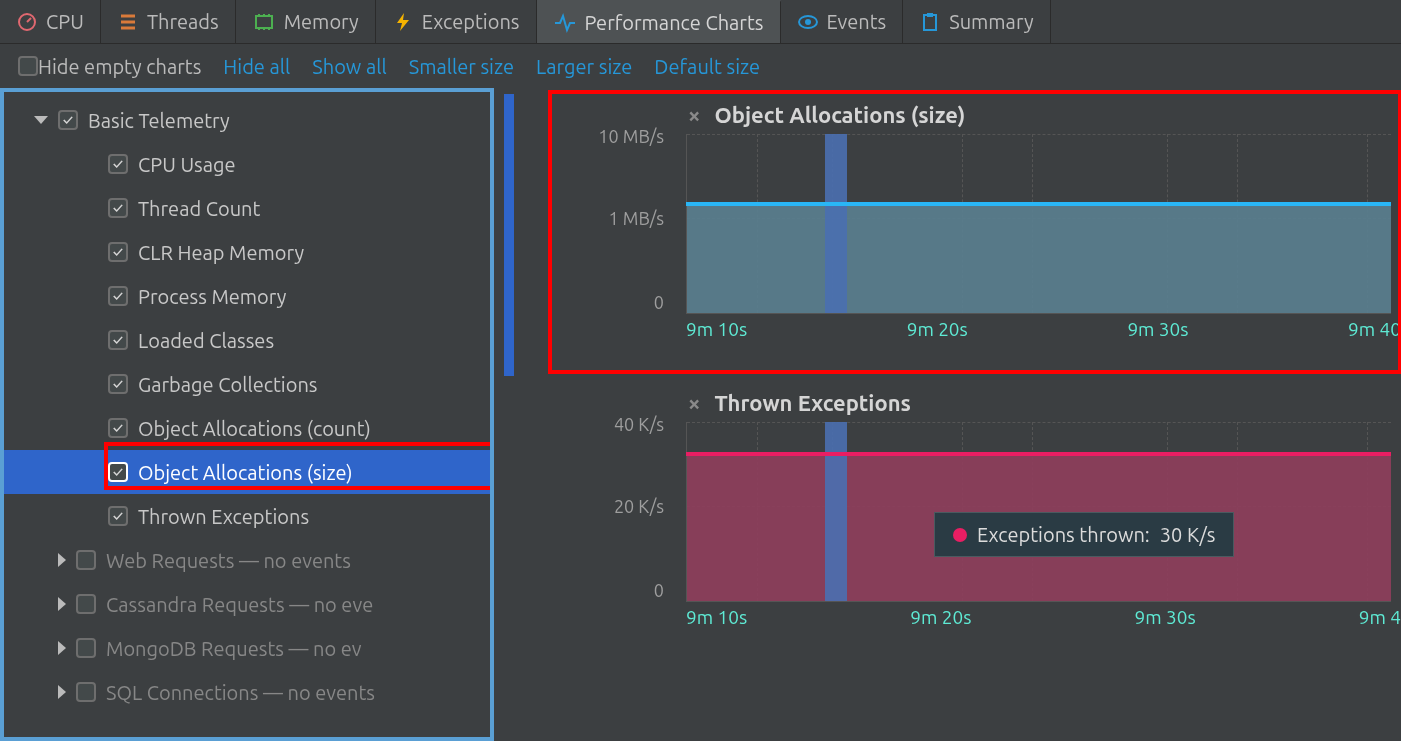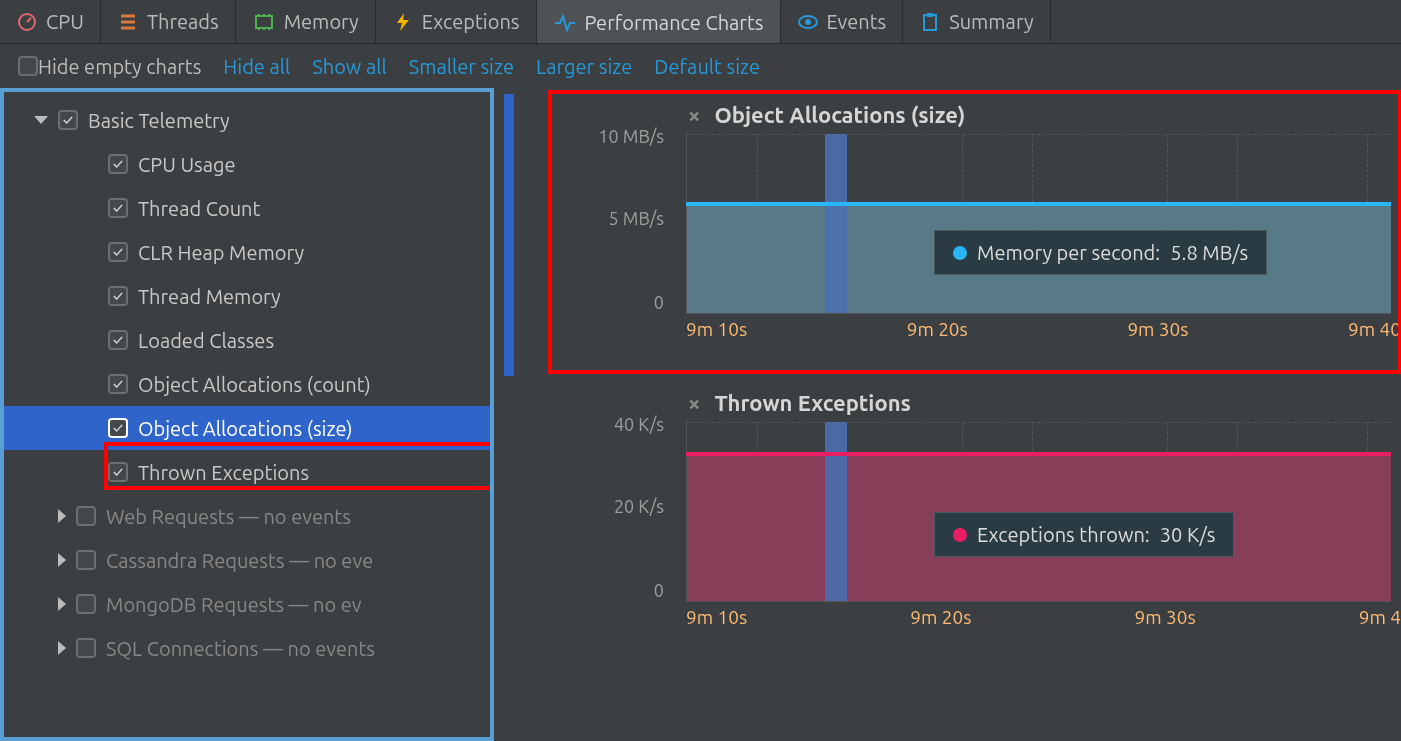--- a/index.html
+++ b/index.html
@@ -196,21 +196,21 @@
   gap: 10px;
 }
 .dot { width: 14px; height: 14px; border-radius: 50%; display:inline-block; }
 .dot.blue { background: #29b6f6; }
 .dot.pink { background: #e91e63; }
 .x-labels {
   display: flex;
   justify-content: space-between;
   padding-left: 154px;
   padding-right: 0;
-  color: #fdba74;
+  color: #5eead4;
   font-size: 19px;
   margin-top: 4px;
 }
 </style>
 </head>
 <body>
 
 <div class="tabbar">
   <div class="tab">
     <svg width="22" height="22">
@@ -294,25 +294,29 @@
     <div class="tree-row child">
         <span class="checkbox-box checked"></span>
         <span>Thread Count</span>
       </div>
     <div class="tree-row child">
         <span class="checkbox-box checked"></span>
         <span>CLR Heap Memory</span>
       </div>
     <div class="tree-row child">
         <span class="checkbox-box checked"></span>
-        <span>Thread Memory</span>
+        <span>Process Memory</span>
       </div>
     <div class="tree-row child">
         <span class="checkbox-box checked"></span>
         <span>Loaded Classes</span>
+      </div>
+    <div class="tree-row child">
+        <span class="checkbox-box checked"></span>
+        <span>Garbage Collections</span>
       </div>
     <div class="tree-row child">
         <span class="checkbox-box checked"></span>
         <span>Object Allocations (count)</span>
       </div>
     <div class="tree-row child selected">
         <span class="checkbox-box checked" style="border-color:#fff"></span>
         <span>Object Allocations (size)</span>
       </div>
     <div class="tree-row child">
@@ -348,42 +352,37 @@
     <div class="blue-strip"></div>
 
     <div class="chart-card" style="margin-left:24px">
       <div class="chart-title">
         <span class="chart-close">×</span>
         <span>Object Allocations (size)</span>
       </div>
       <div class="plot">
         <div class="y-labels">
           <span style="top:-8px">10 MB/s</span>
-          <span style="top:74px">5 MB/s</span>
+          <span style="top:74px">1 MB/s</span>
           <span style="top:158px">0</span>
         </div>
         <div class="grid">
           <div class="hline" style="top:0"></div>
           <div class="hline" style="top:84px"></div>
           <div class="vline" style="left:70px"></div>
           <div class="vline" style="left:145px"></div>
           <div class="vline" style="left:275px"></div>
           <div class="vline" style="left:345px"></div>
           <div class="vline" style="left:480px"></div>
           <div class="vline" style="left:550px"></div>
           <div class="vline" style="left:680px"></div>
           <div class="band" style="left:0; right:0; top:72px; bottom:0"></div>
           <div class="cursor-bar" style="left:138px; top:0; bottom:0"></div>
         </div>
         <div class="series-line blue" style="top:68px"></div>
-        <div class="tooltip" style="left:356px; top:96px">
-          <span class="dot blue"></span>
-          <span>Memory per second:</span>
-          <span>5.8 MB/s</span>
-        </div>
       </div>
       <div class="x-labels">
         <span>9m 10s</span>
         <span>9m 20s</span>
         <span>9m 30s</span>
         <span>9m 40</span>
       </div>
       <div class="red-box" style="left:16px; top:-4px; width:854px; height:284px"></div>
     </div>
 

